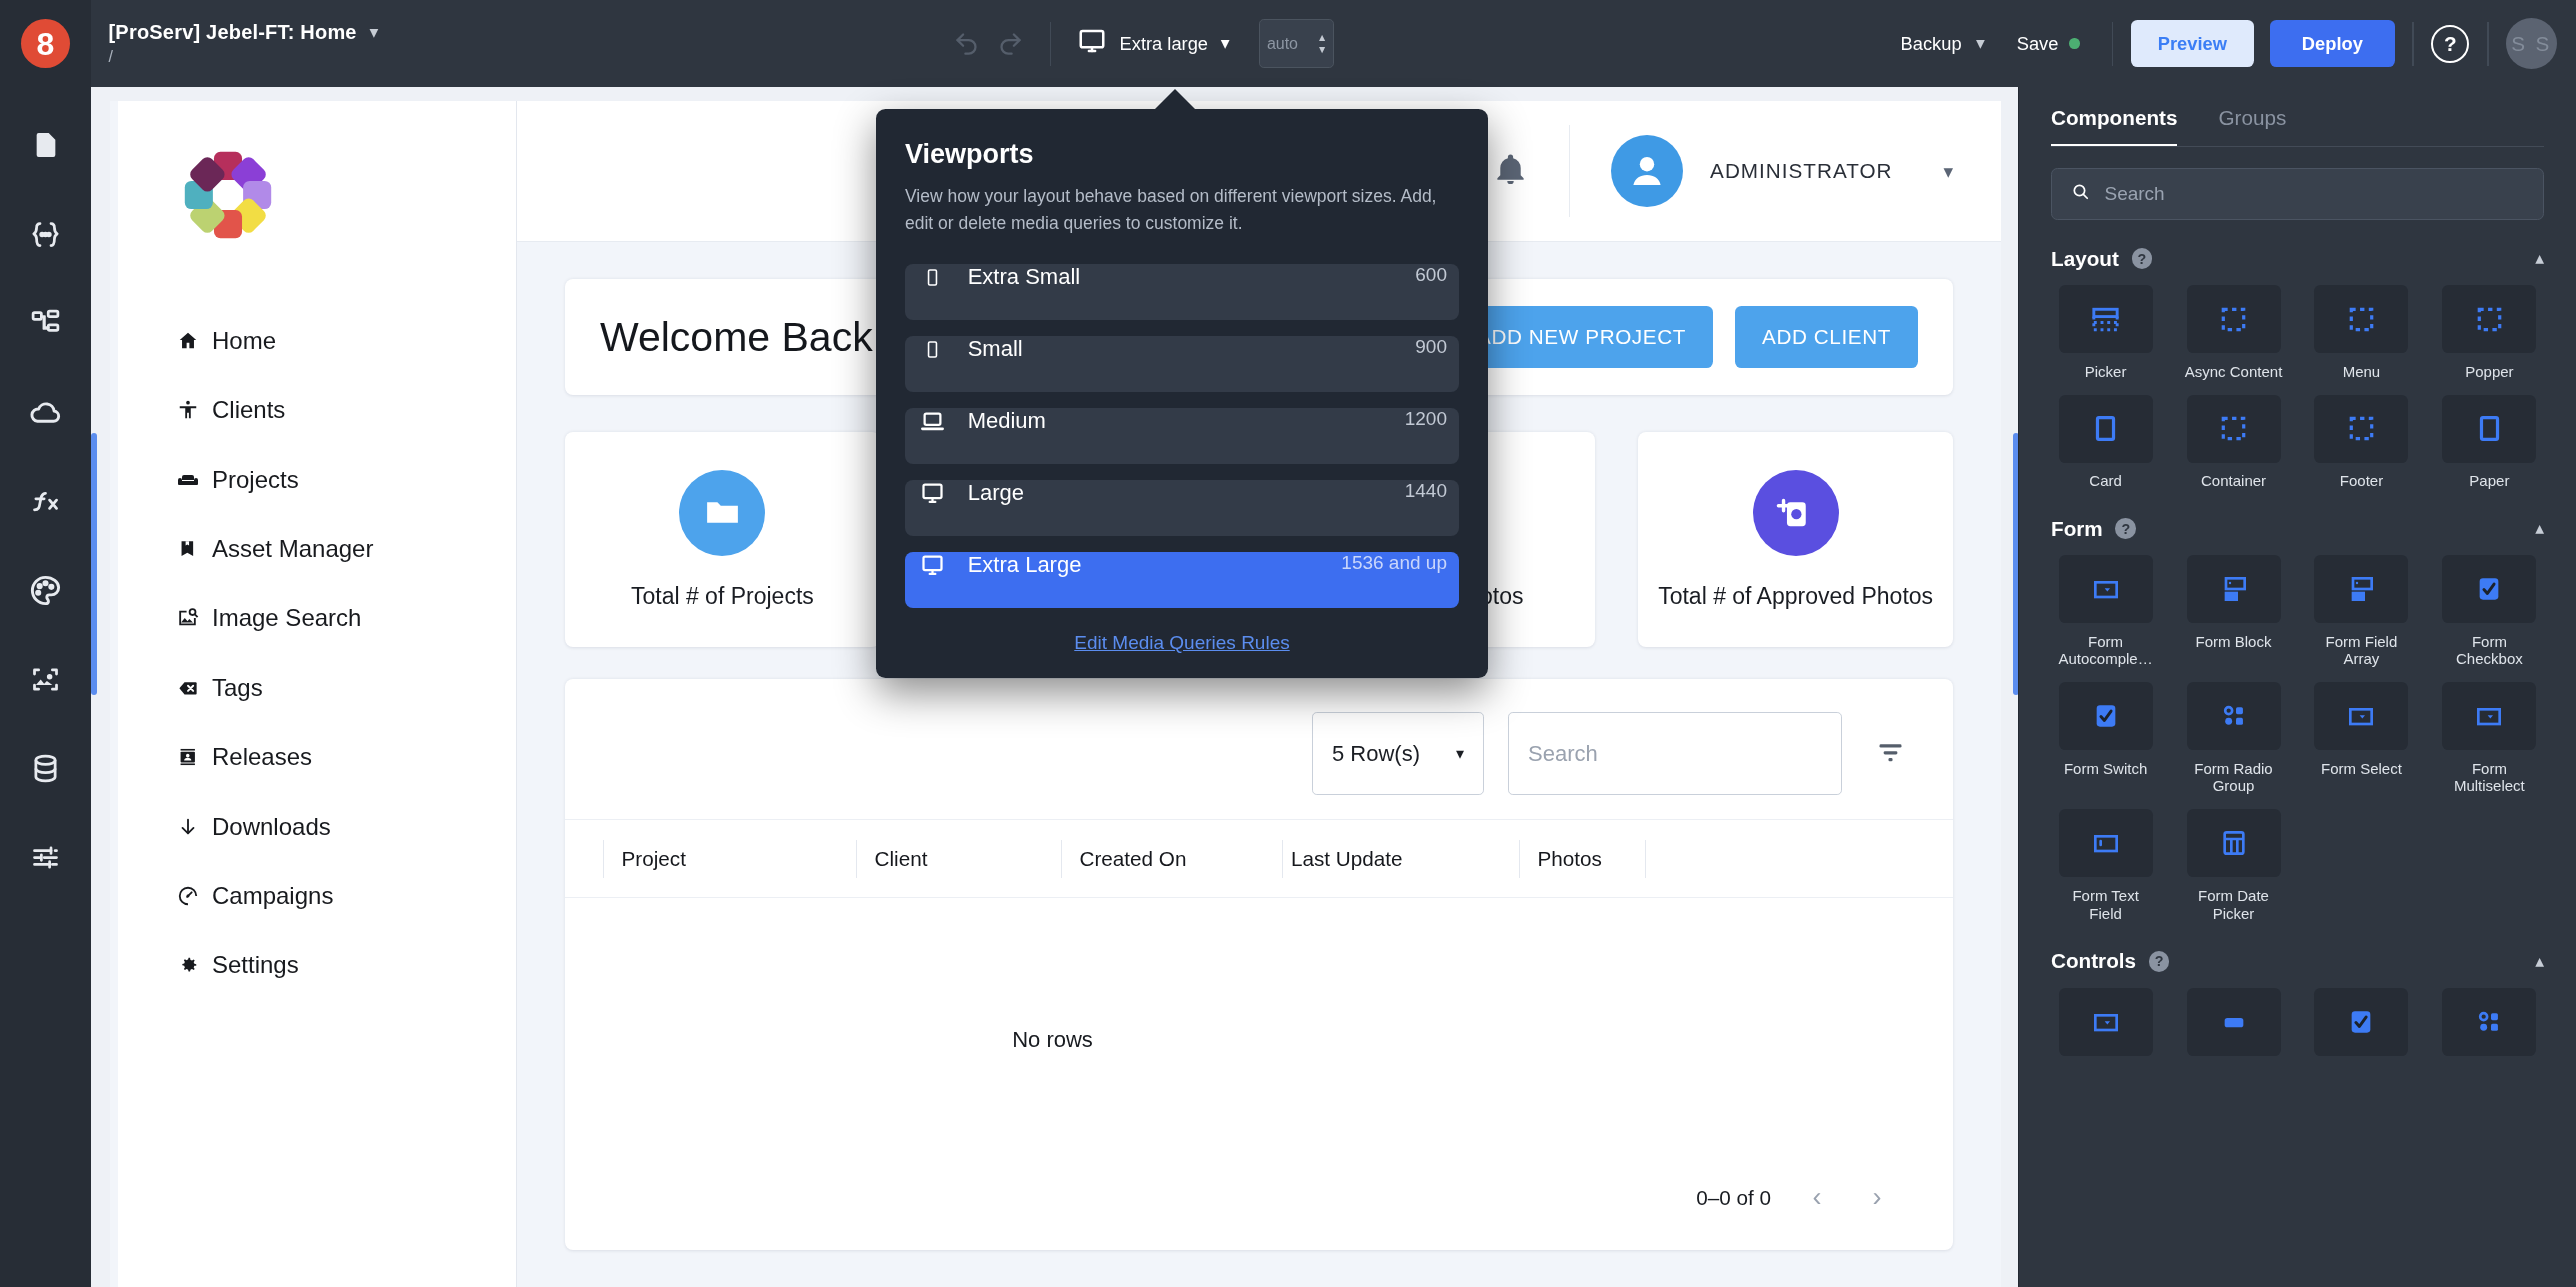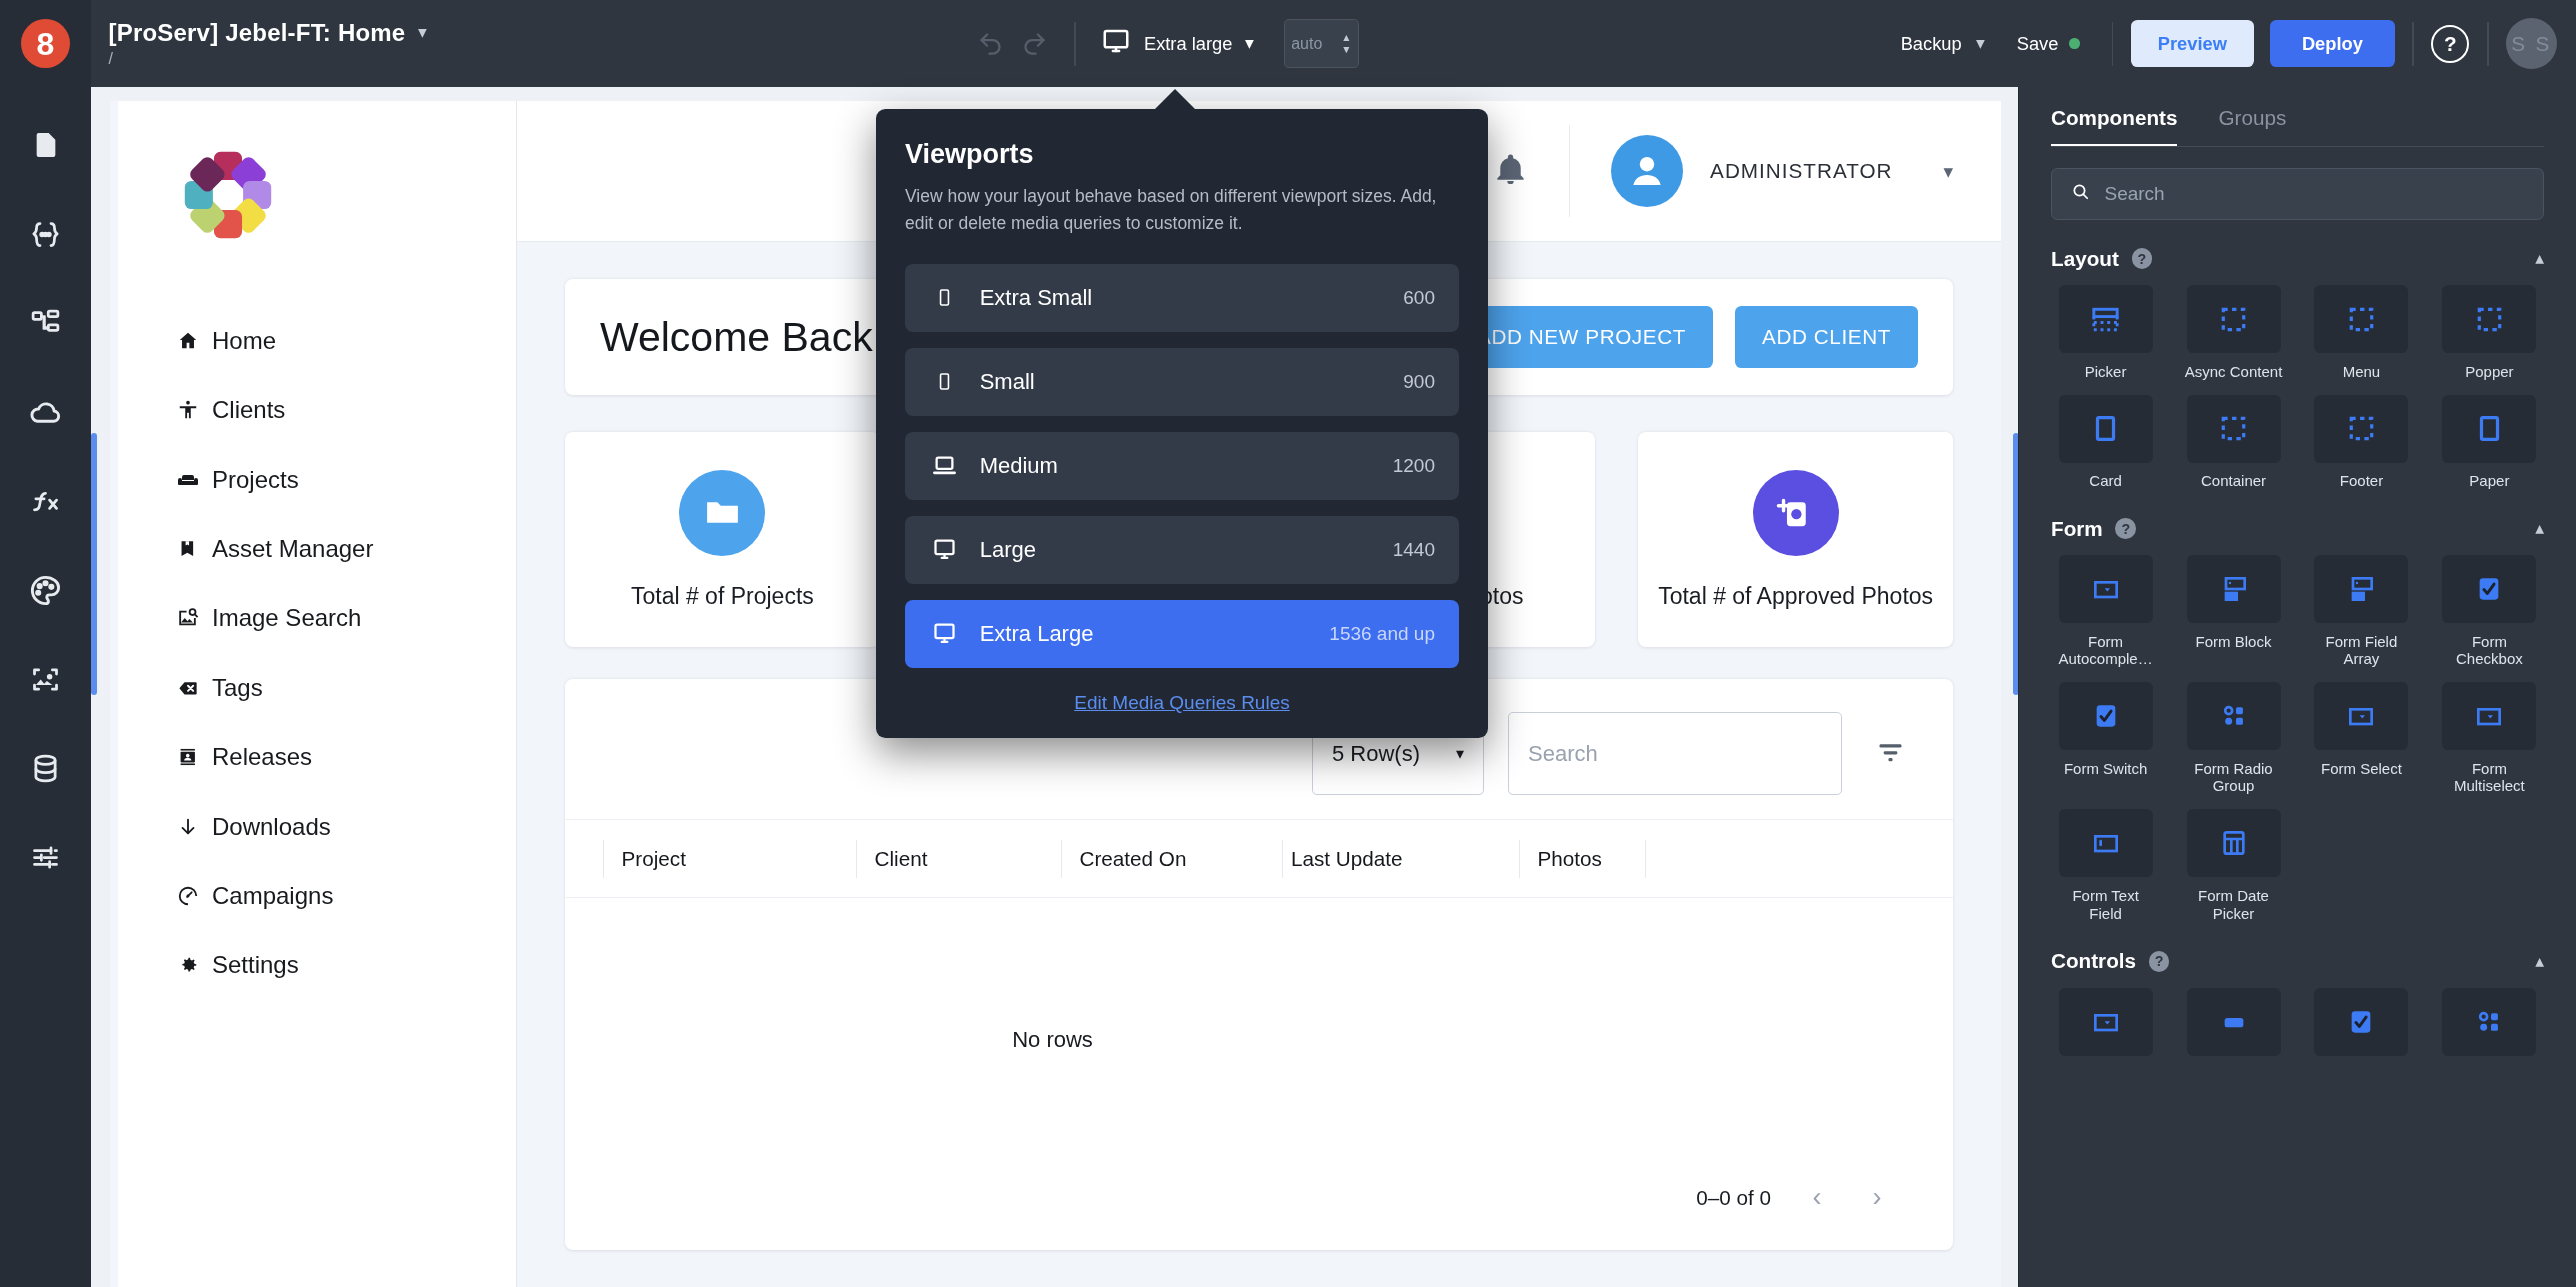--- a/index.html
+++ b/index.html
@@ -22,21 +22,21 @@
     display: flex; align-items: center; justify-content: center;
   }
   .brand-badge {
     width: 49px; height: 49px; border-radius: 50%;
     background: #e04b35; color: #fff;
     display: flex; align-items: center; justify-content: center;
     font-size: 32px; font-weight: bold; line-height: 1;
   }
   .title-block { margin-left: 17.5px; display: flex; flex-direction: column; justify-content: center; }
   .title-row { display: flex; align-items: center; gap: 12.7px; }
-  .doc-title { color: #fff; font-size: 24px; font-weight: bold; letter-spacing: 0.2px; }
+  .doc-title { color: #fff; font-size: 20px; font-weight: bold; letter-spacing: 0.2px; }
   .caret-down { color: #c6ccd4; font-size: 17.5px; line-height: 1; }
   .doc-path { color: #aab2bd; font-size: 16px; margin-top: 3.2px; }
 
   .tb-spacer { flex: 1 1 auto; }
   .tb-group { display: flex; align-items: center; }
   .icon-btn {
     width: 44px; height: 44px; display:flex; align-items:center; justify-content:center;
     color: #555e6b; border-radius: 4.8px;
   }
   .icon-btn svg { display:block; }
@@ -230,22 +230,22 @@
   }
   .pop-arrow {
     position: absolute; left: 1155px; top: 89px; width: 0; height: 0;
     border-left: 20.7px solid transparent; border-right: 20.7px solid transparent;
     border-bottom: 20.7px solid #212833; z-index: 61;
   }
   .pop-title { color: #fff; font-size: 27px; font-weight: bold; }
   .pop-desc { color: #b4bcc8; font-size: 17.5px; line-height: 1.55; margin-top: 12.7px; }
   .vp-list { margin-top: 27px; display: flex; flex-direction: column; gap: 16px; }
   .vp-row {
-    display: flex; align-items: center; gap: 20.7px;
-    background: #333b48; border-radius: 8px; height: 68px; padding: 0 24px;
+    display: flex; align-items: flex-start; gap: 20.7px;
+    background: #333b48; border-radius: 8px; height: 56px; padding: 0 12px;
     color: #fff; font-size: 22px;
   }
   .vp-row.selected { background: #3d6ef0; }
   .vp-row .vp-name { flex: 1 1 auto; }
   .vp-row .vp-val { color: #c2c9d4; font-size: 19px; }
   .vp-row.selected .vp-val { color: #c9d6fb; }
   .vp-ic { width: 30px; display:flex; align-items:center; justify-content:center; color:#fff; }
   .pop-link {
     display: block; text-align: center; margin-top: 24px;
     color: #5b8def; font-size: 19px; text-decoration: underline;

